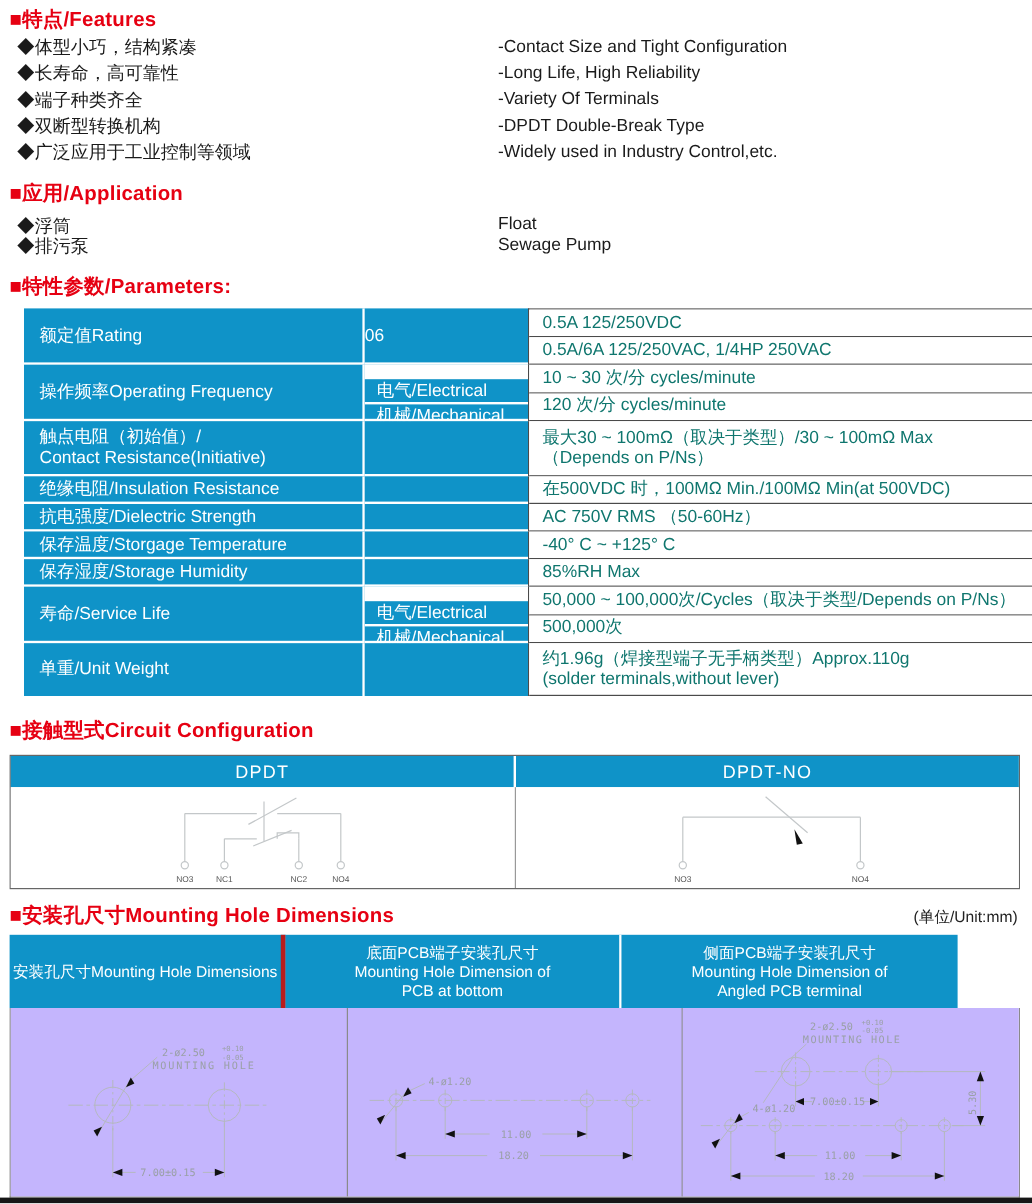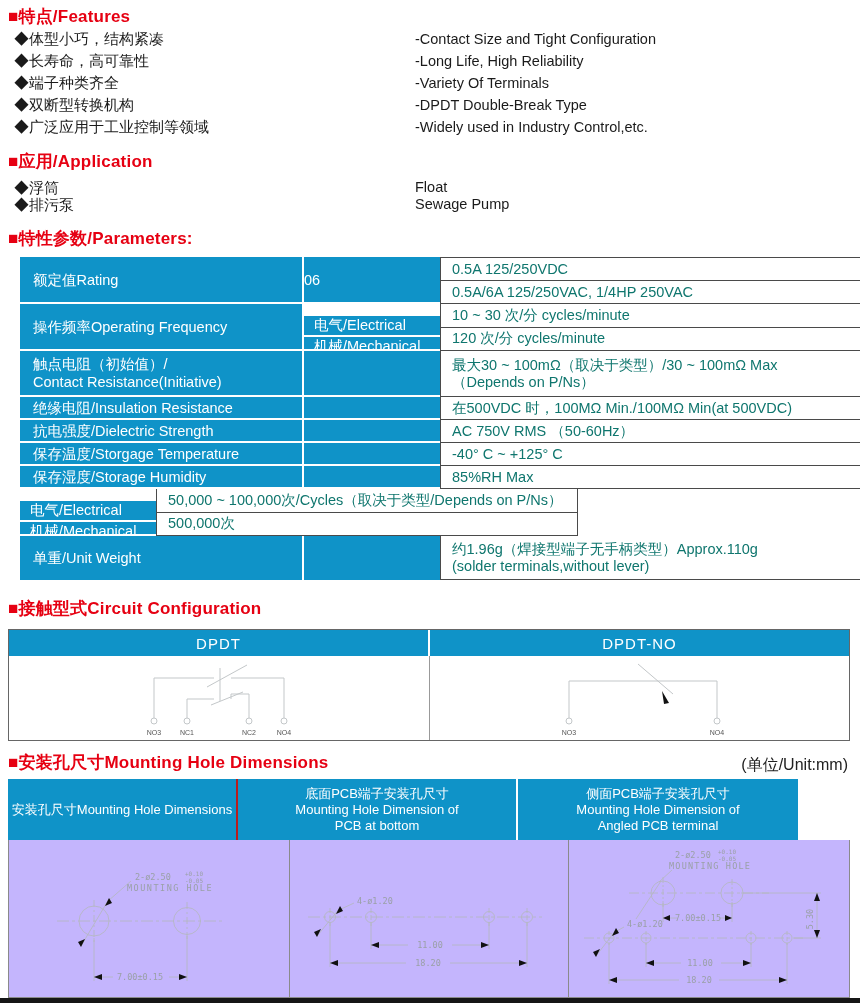--- a/index.html
+++ b/index.html
@@ -1,20 +1,20 @@
 <!DOCTYPE html>
 <html><head>
 <meta charset="utf-8">
 <style>
   html,body { margin:0; padding:0; background:#ffffff; }
   body { font-family:"Liberation Sans", sans-serif; }
   .page { position:relative; width:860px; height:1003px; background:#fff; overflow:hidden; }
 
   .sec-title { position:absolute; left:8px; font-size:17px; font-weight:bold; color:#e60012; letter-spacing:0.2px; }
-  .unit-note { position:absolute; right:12px; font-size:16px; color:#222;text-align:center; }
+  .unit-note { position:absolute; right:12px; font-size:13px; color:#222;text-align:center; }
 
   .feat-zh { position:absolute; left:14px; font-size:15px; color:#1a1a1a; }
   .feat-en { position:absolute; left:415px; font-size:14.5px; color:#1a1a1a; }
 
   
   .ptable { position:absolute; left:20px; top:257px; width:842px; box-sizing:border-box; }
   .ptable * { box-sizing:border-box; }
   .prow { display:flex; width:842px; }
   .c-label { width:284px; background:#0f93c8; color:#fff; font-size:14.5px;
              border-right:2px solid #fff; border-bottom:2px solid #fff;
@@ -40,21 +40,21 @@
   .cbody { display:flex; height:84px; }
   .cbody .bcell { flex:1; background:#fff; position:relative; }
   .cbody .bcell.left { border-right:1px solid #999; }
 
   
   .mtable { position:absolute; left:8px; top:779px; width:842px; box-sizing:border-box; }
   .mtable * { box-sizing:border-box; }
   .mhead { display:flex; height:61px; }
   .mhead .hcell { background:#0f93c8; color:#fff; font-size:13px; line-height:16px; text-align:center;
                   display:flex; flex-direction:column; justify-content:center; }
-  .mhead .hcell.c1 { width:230px; border-right:2px solid #b91c1c; }
+  .mhead .hcell.c1 { width:230px; border-right:4px solid #b91c1c; }
   .mhead .hcell.c2 { width:280px; border-right:2px solid #fff; }
   .mhead .hcell.c3 { width:280px; }
   .mbody { display:flex; height:158px; border:1px solid #8a8a8a; border-top:none; }
   .mbody .bcell { background:#c4b5fd; position:relative; }
   .mbody .bcell.c1 { width:281px; border-right:1px solid #8a8a8a; }
   .mbody .bcell.c2 { width:279px; border-right:1px solid #8a8a8a; }
   .mbody .bcell.c3 { width:280px; }
 
   .bottom-bar { position:absolute; left:0; top:998px; width:860px; height:5px; background:#161616; }
 
@@ -151,20 +151,21 @@
 
     <div class="prow" style="height:23px;">
       <div class="c-label">保存湿度/Storage Humidity</div>
       <div class="c-mid"></div>
       <div class="c-vals">
         <div class="c-val">85%RH Max</div>
       </div>
     </div>
 
     <div class="prow" style="height:47px;">
+      <div class="c-label">寿命/Service Life</div>
       <div class="c-mid-stack">
         <div class="sub first">电气/Electrical</div>
         <div class="sub">机械/Mechanical</div>
       </div>
       <div class="c-vals">
         <div class="c-val">50,000 ~ 100,000次/Cycles（取决于类型/Depends on P/Ns）</div>
         <div class="c-val">500,000次</div>
       </div>
     </div>
 

